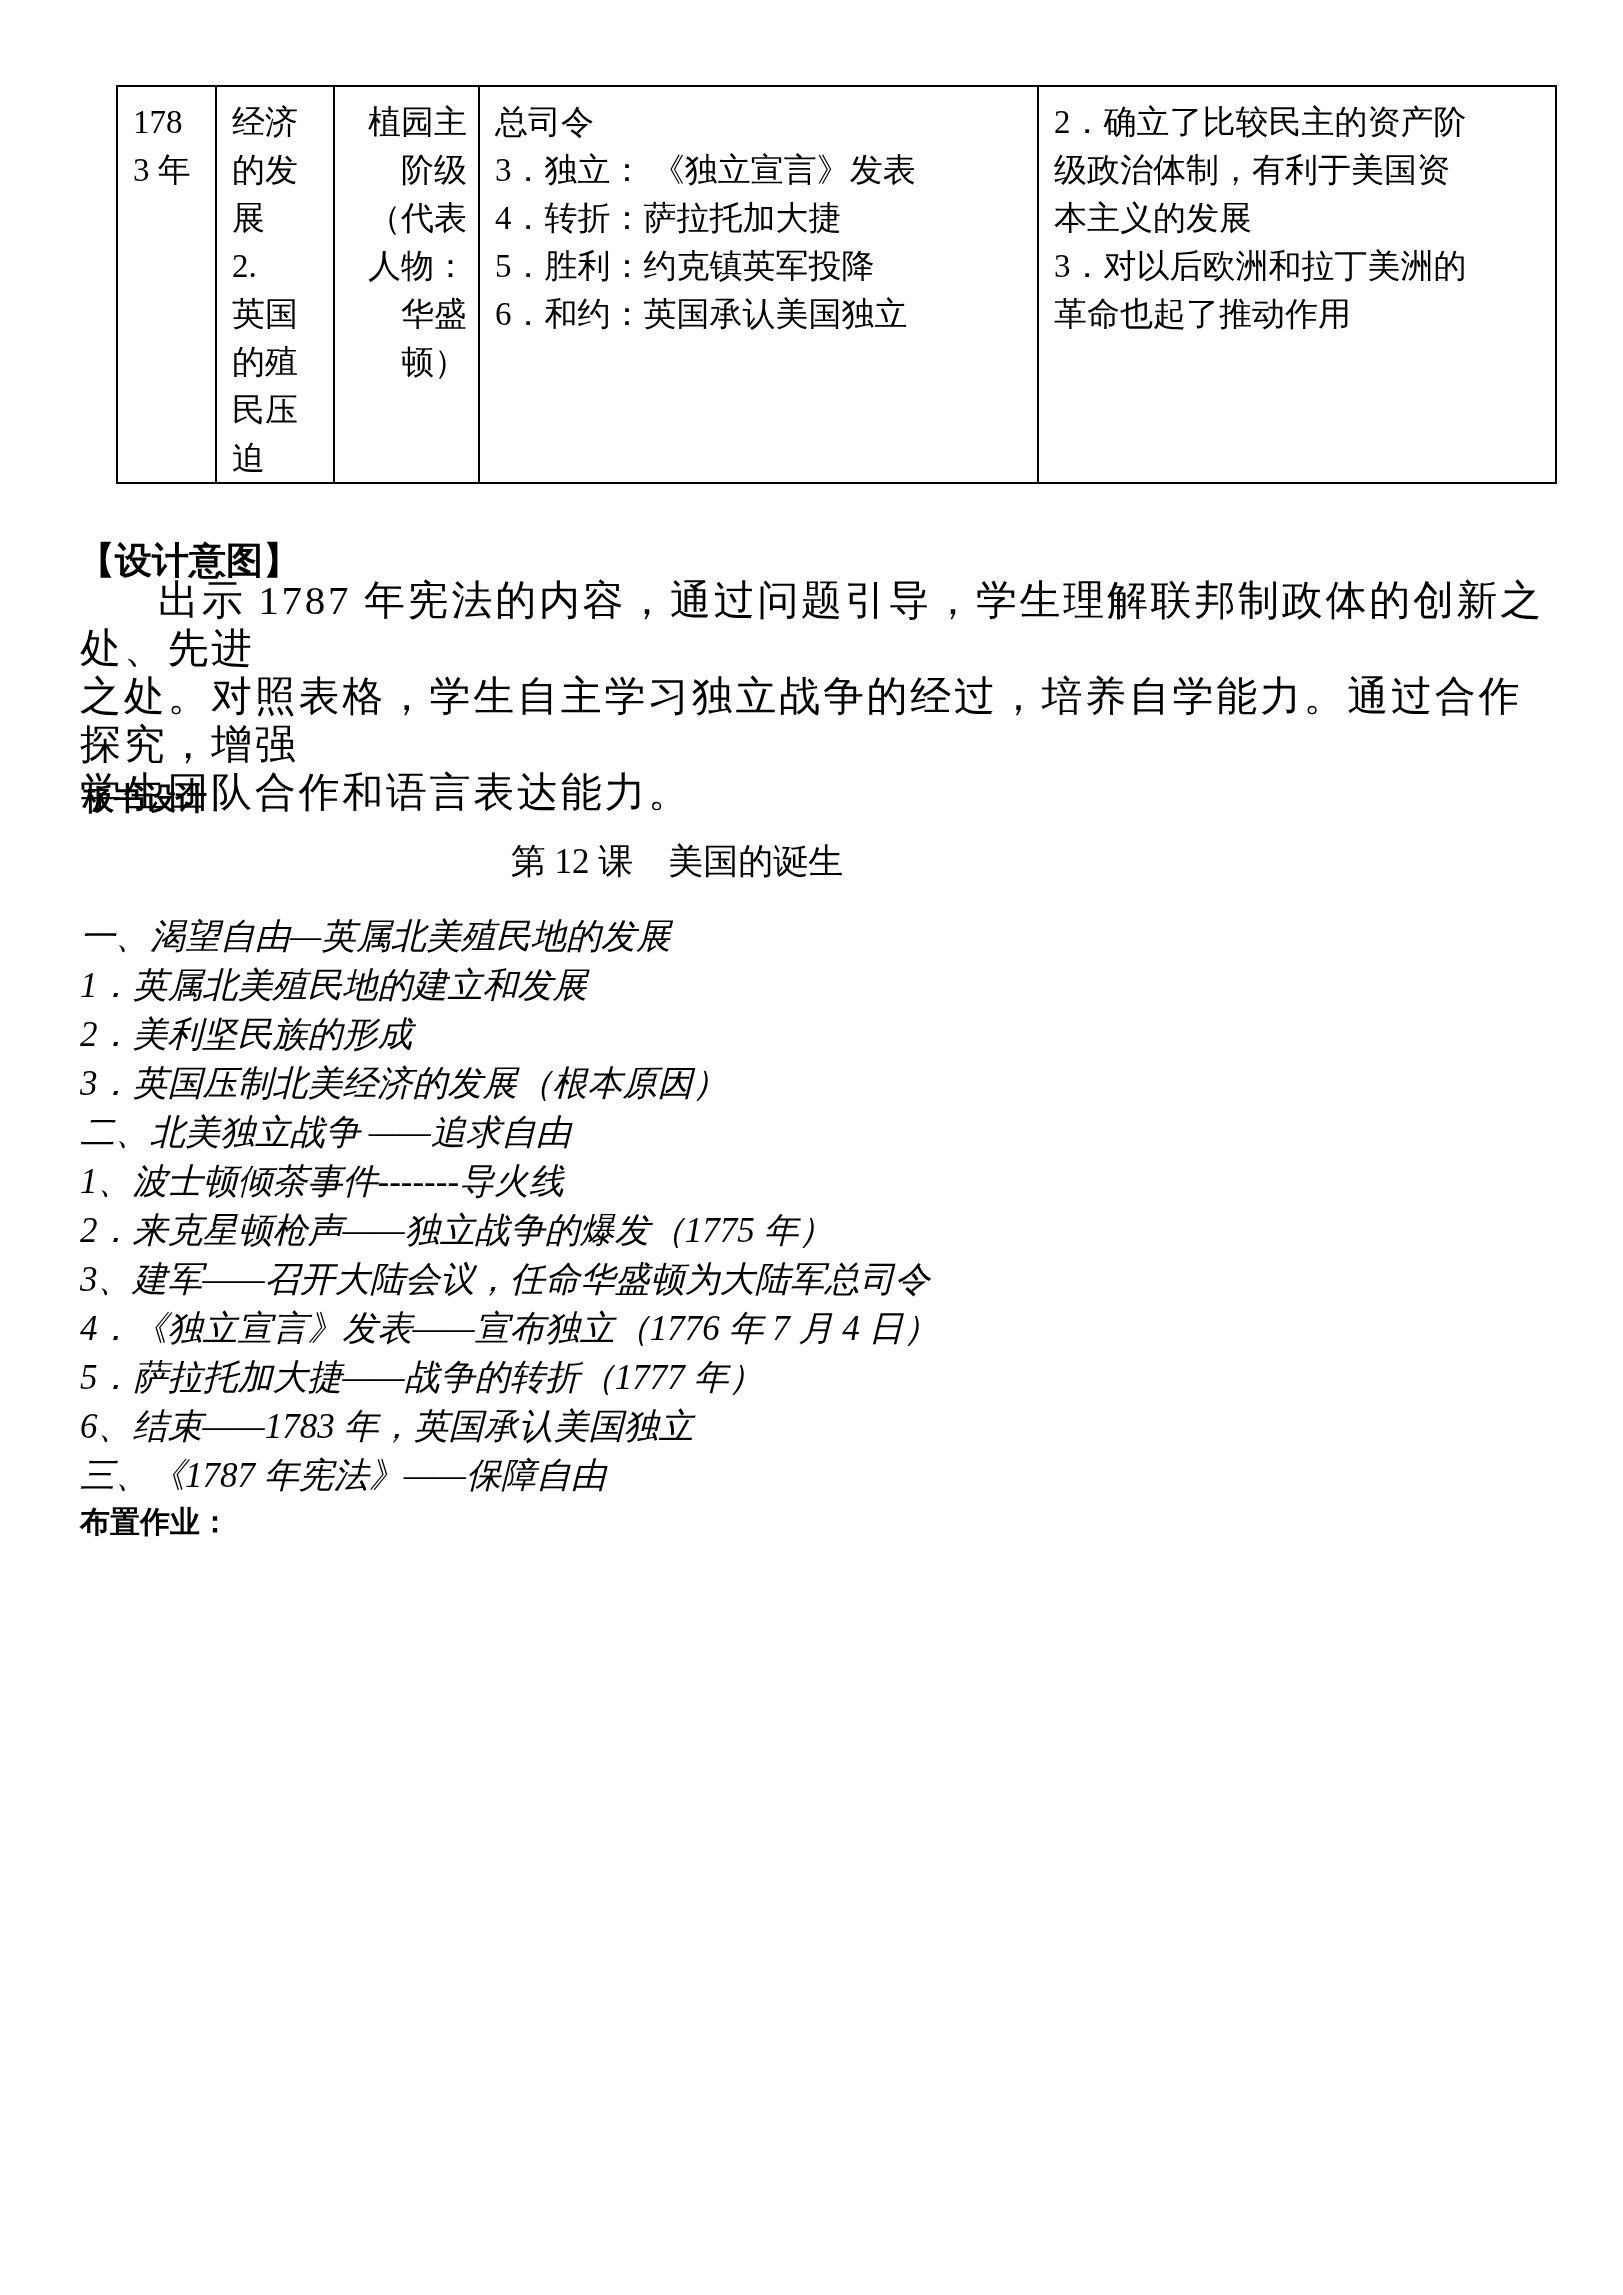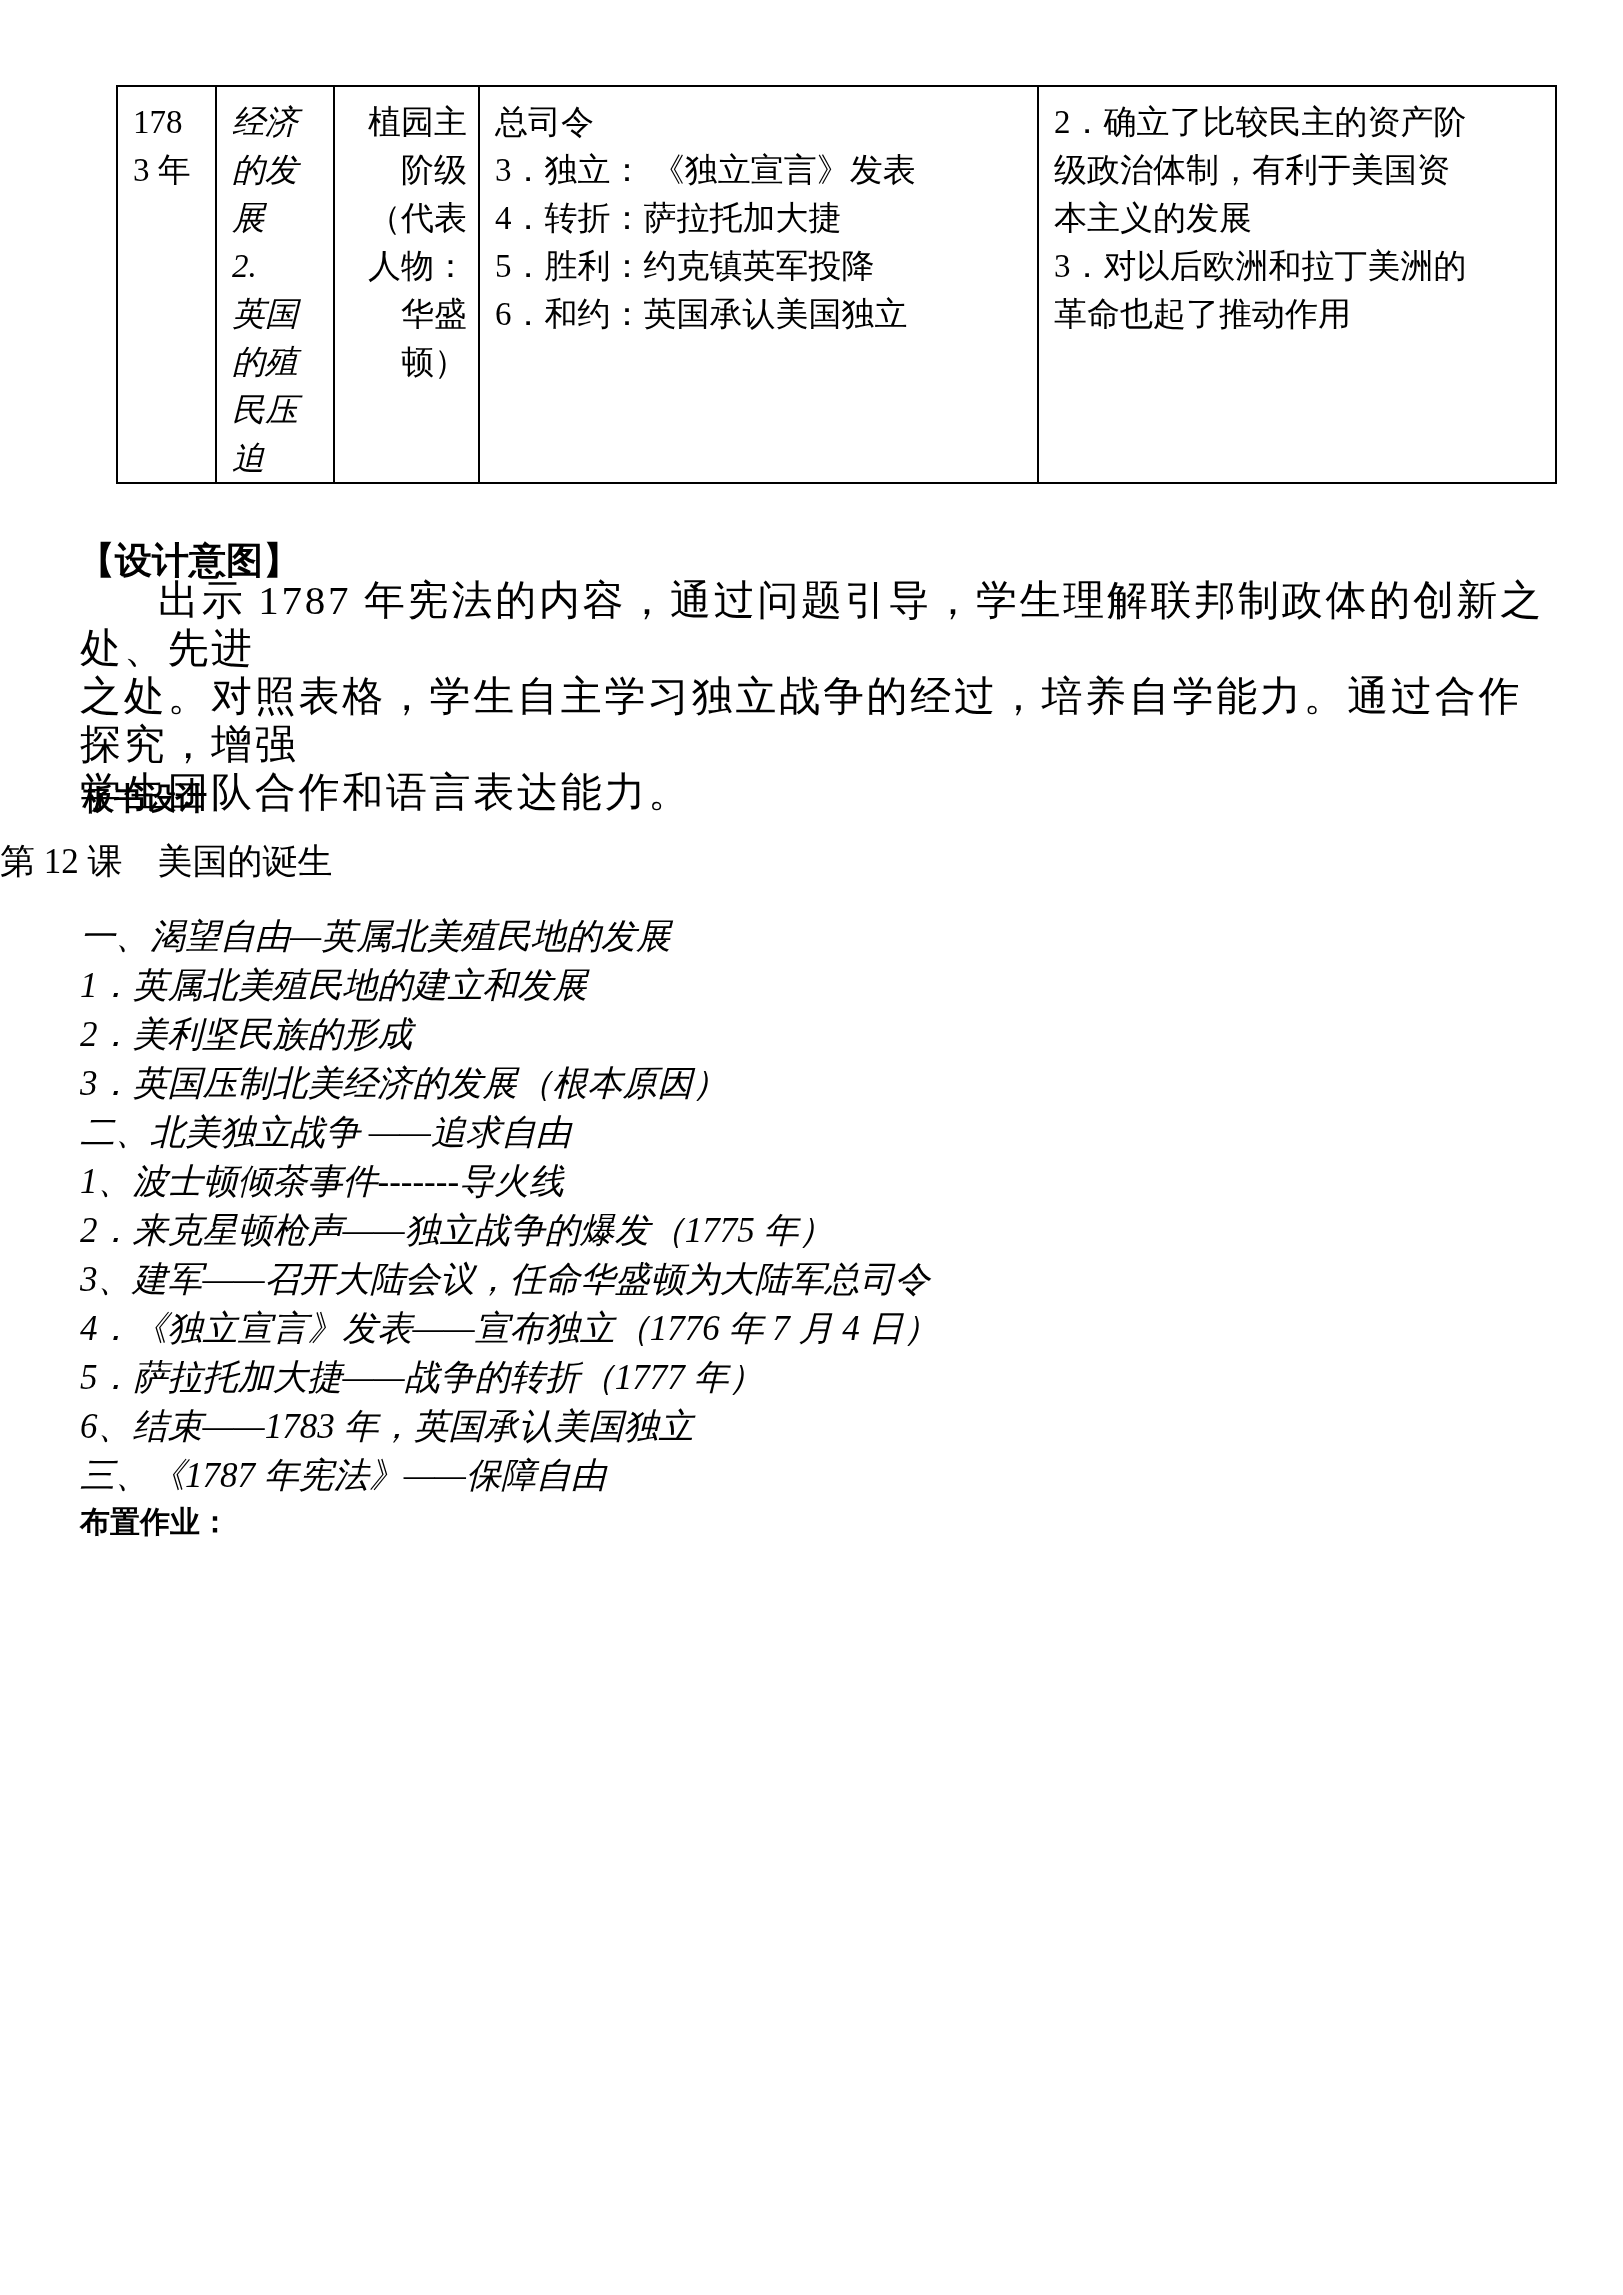--- a/index.html
+++ b/index.html
@@ -29,21 +29,21 @@
     border: 2px solid #000000;
     vertical-align: top;
     padding: 11px 11px 0 15px;
     font-size: 33px;
     line-height: 48px;
     height: 382px;
     white-space: pre-line;
     word-break: break-all;
   }
   td.col-year  { width: 71px; }
-  td.col-econ  { width: 90px; font-style: italic; }
+  td.col-econ  { width: 90px; }
   td.col-class { width: 117px; text-align: right; }
   td.col-event { width: 531px; }
   td.col-sig   { width: 490px; }
 
   
   .design-heading {
     position: absolute;
     left: 78px;
     top: 539px;
     font-family: "Liberation Sans", "DejaVu Sans", sans-serif;
@@ -71,20 +71,21 @@
     font-family: "Liberation Sans", "DejaVu Sans", sans-serif;
     font-weight: bold;
     font-size: 31px;
     line-height: 38px;
   }
   .board-title {
     position: absolute;
     left: 0;
     top: 841px;
     width: 1354px;
+    text-align: center;
     font-size: 35px;
     line-height: 42px;
   }
   .board-lines {
     position: absolute;
     left: 80px;
     top: 912px;
     width: 1473px;
     font-size: 35px;
     font-style: italic;

